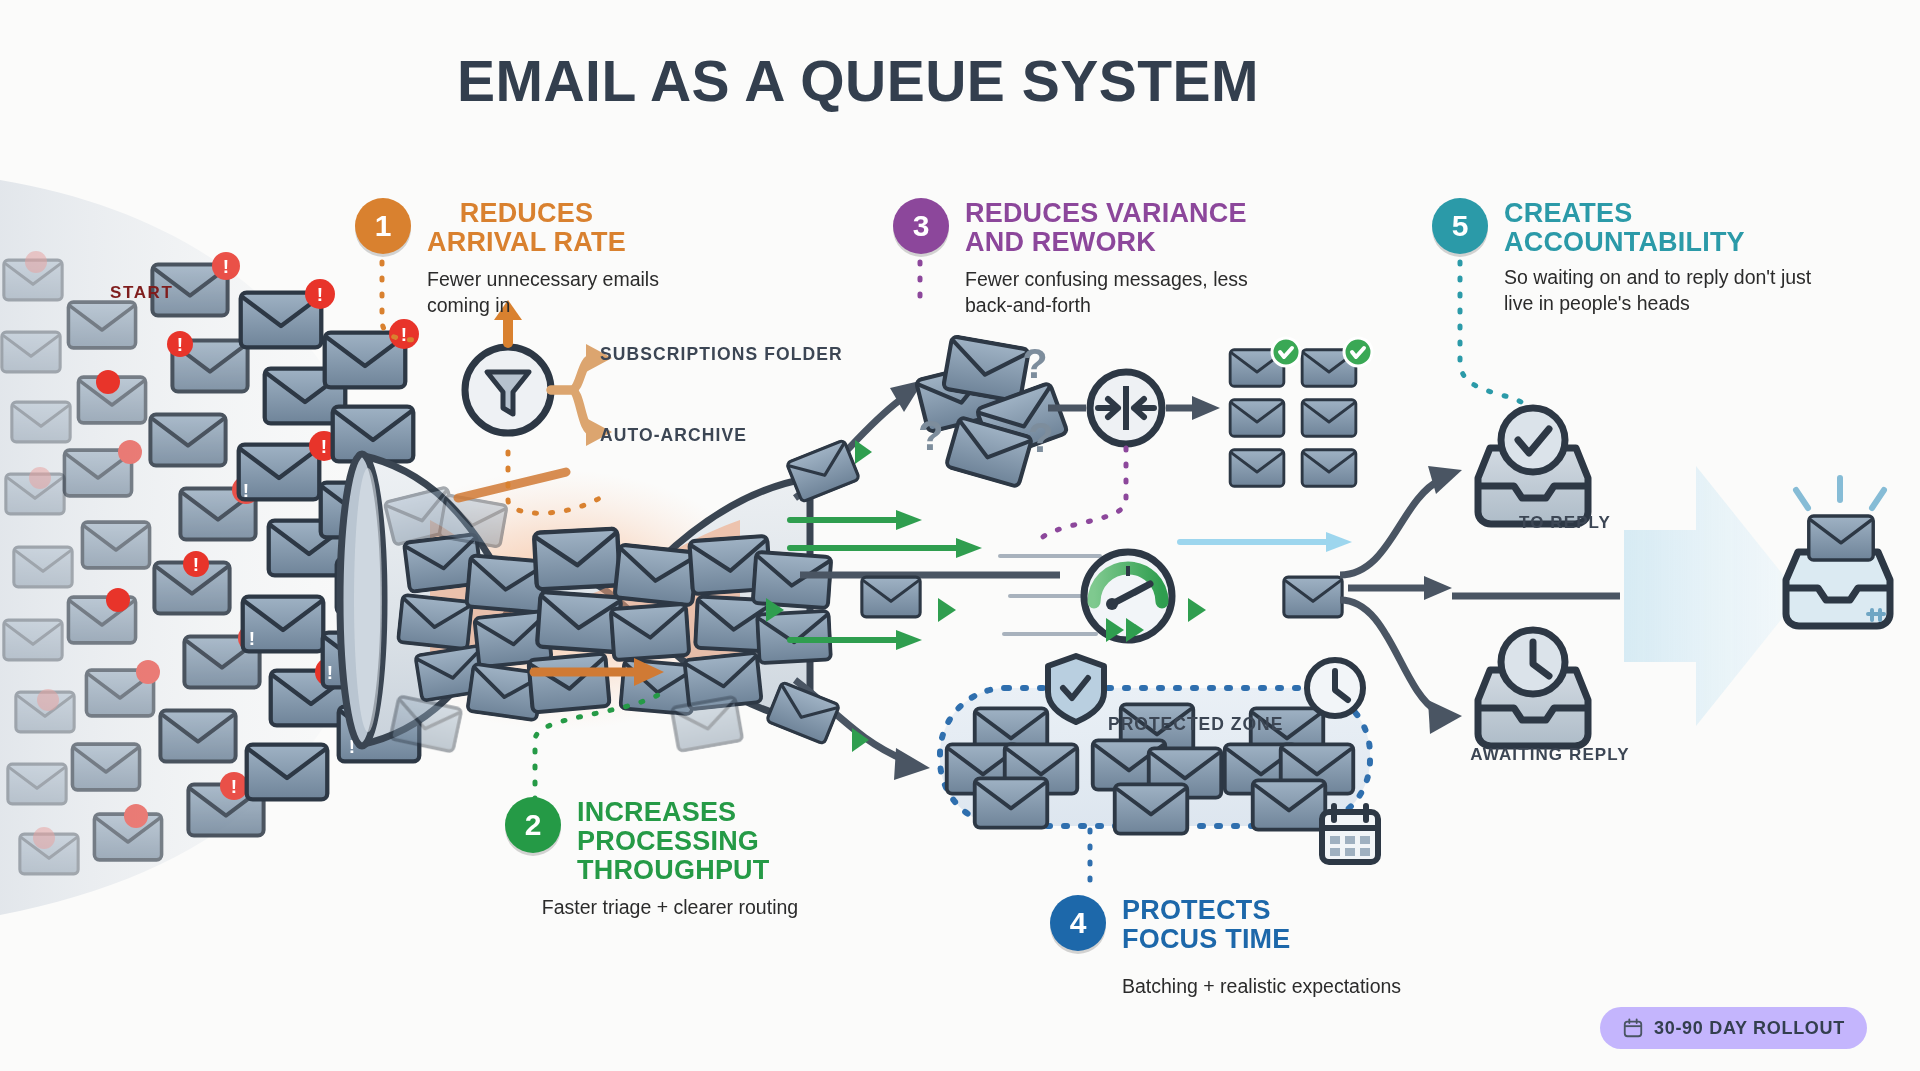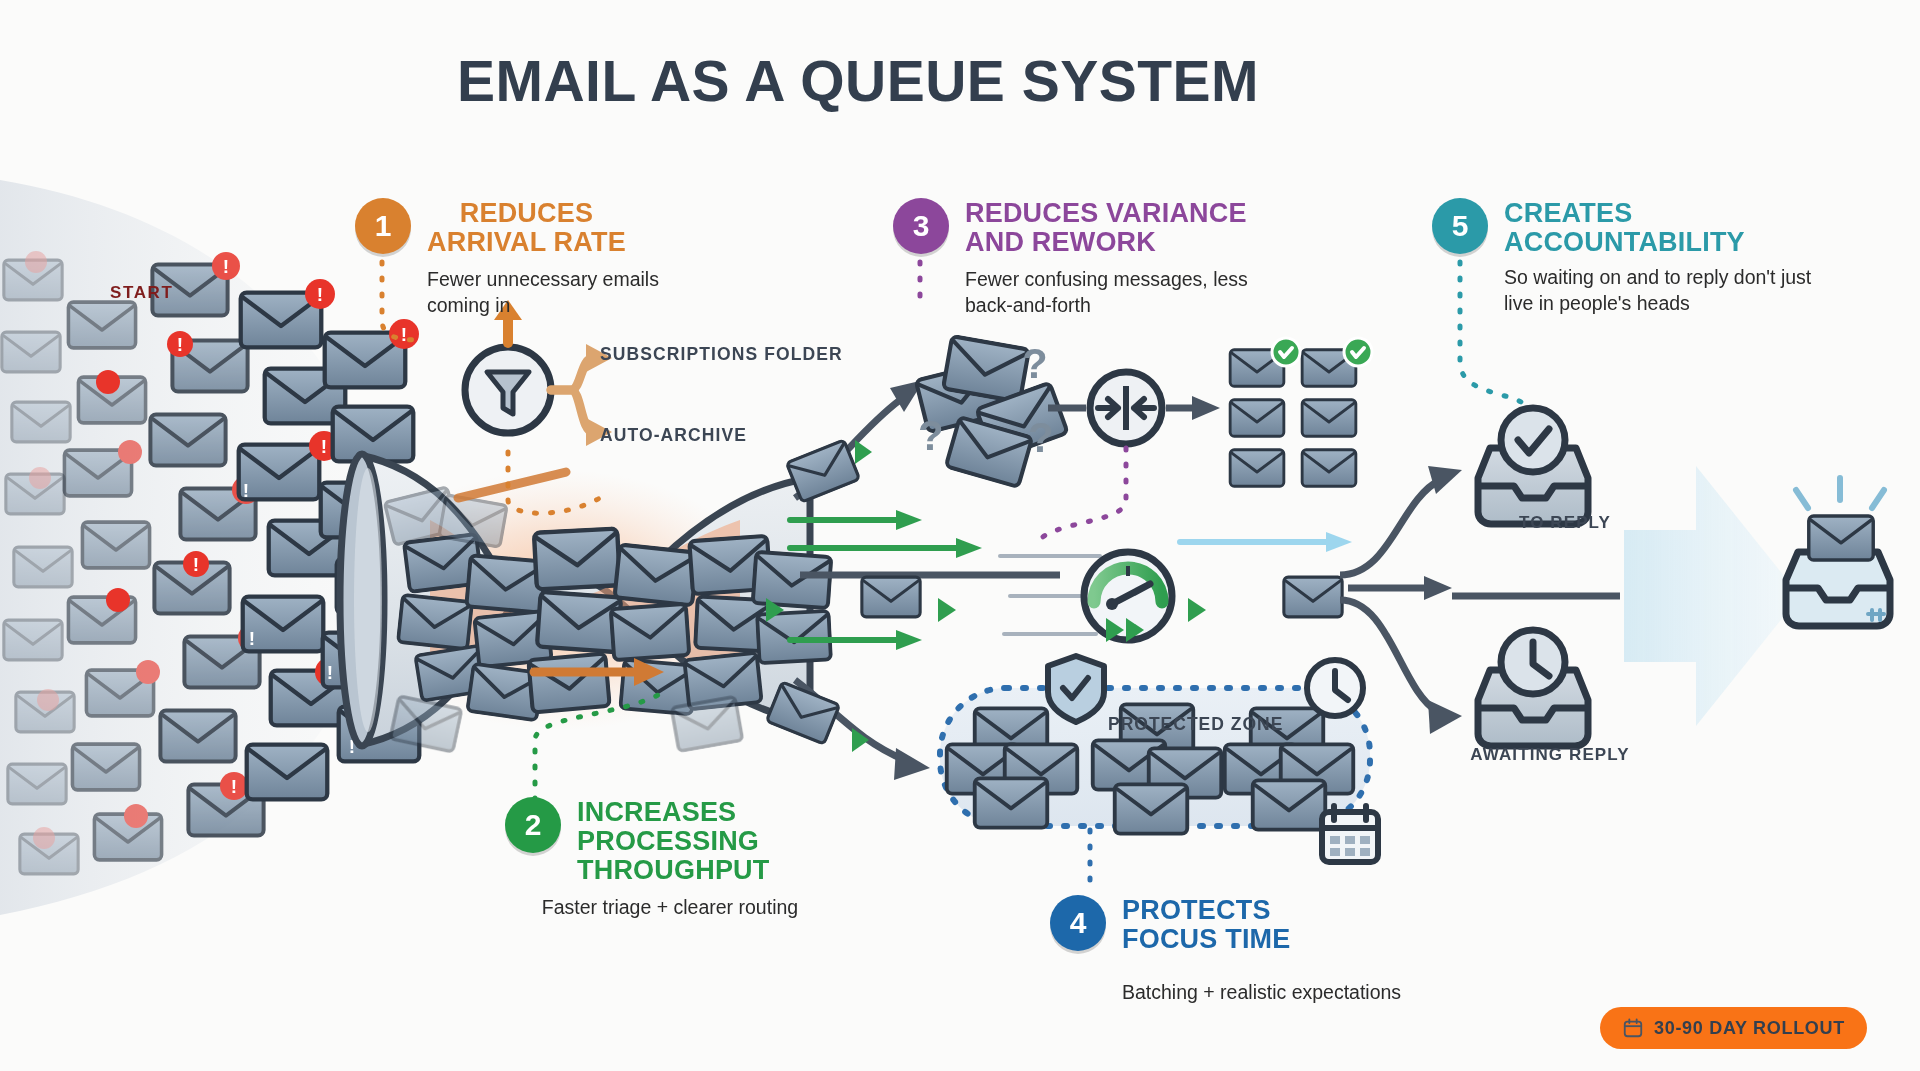--- a/index.html
+++ b/index.html
@@ -40,40 +40,40 @@
     font-size:19.5px;color:#2b2b2b;line-height:1.3;font-weight:400;
   }
 
   #c1{left:355px;top:196px;}
   #c1 .csub{margin:10px 0 14px 72px;}
   #c2{left:505px;top:795px;}
   #c2 .csub{margin:10px 0 0 0;text-align:center;width:330px;}
   #c3{left:893px;top:196px;}
   #c3 .csub{margin:10px 0 0 72px;}
   #c4{left:1050px;top:893px;}
-  #c4 .csub{margin:26px 0 0 72px;}
+  #c4 .csub{margin:20px 0 0 72px;}
   #c5{left:1432px;top:196px;}
   #c5 .csub{margin:8px 0 0 72px;}
 
   
   .lbl{
     position:absolute;font-weight:bold;color:#3c4654;
     letter-spacing:1.1px;text-transform:uppercase;
   }
   #start-label{left:110px;top:283px;font-size:17px;color:#7f1d1d;letter-spacing:1.6px;}
   #lbl-subs{left:600px;top:344px;font-size:17.5px;line-height:1.22;}
   #lbl-auto{left:600px;top:425px;font-size:17.5px;}
   #lbl-protected{left:1108px;top:671px;font-size:17.5px;letter-spacing:1px;margin-top:43px;}
   #lbl-toreply{left:1470px;top:513px;font-size:17px;letter-spacing:1.1px;width:190px;text-align:center;}
   #lbl-awaiting{left:1455px;top:744px;font-size:17px;letter-spacing:1.1px;width:190px;text-align:center;line-height:1.25;}
 
   
   #rollout{
     position:absolute;left:1600px;top:1007px;
-    height:42px;border-radius:21px;background:#f97316;
+    height:42px;border-radius:21px;background:#c4b5fd;
     display:flex;align-items:center;gap:10px;padding:0 22px;
   }
   #rollout .txt{font-size:18px;font-weight:bold;color:#333f4e;letter-spacing:0.7px;}
 </style>
 </head>
 <body>
 
 <div id="stage">
 
   <svg class="svgroot" viewBox="0 0 1920 1071">

